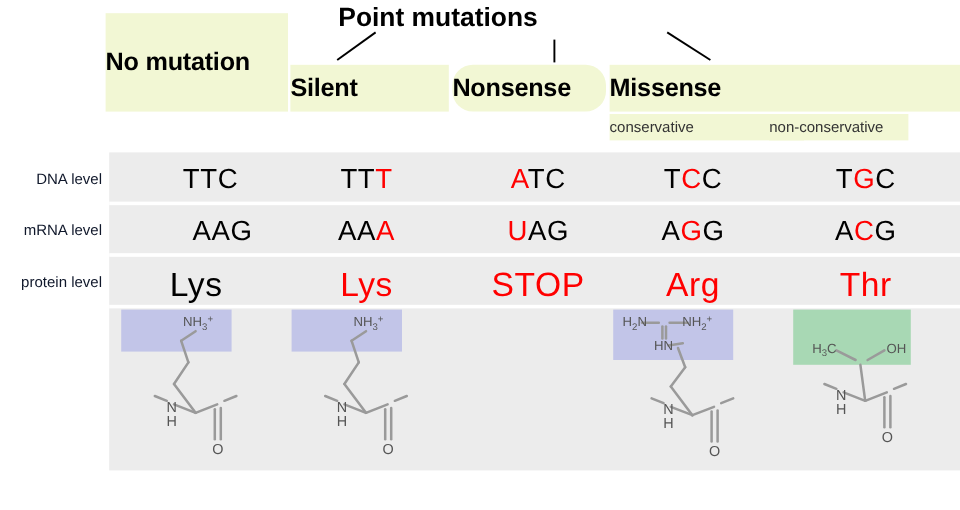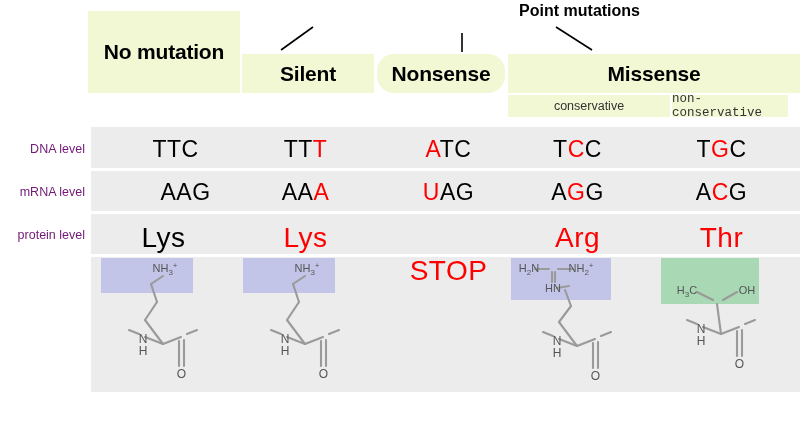--- a/index.html
+++ b/index.html
@@ -6,50 +6,50 @@
   body{
     width:800px;height:425px;position:relative;overflow:hidden;
     background:#ffffff;
     font-family:"Liberation Sans", sans-serif;
   }
   .abs{position:absolute;}
 
   
   .hcell{
     position:absolute;background:#f2f7d4;
-    display:flex;align-items:center;justify-content:center;
+    display:flex;align-items:center;justify-content:flex-start;
     color:#000;
   }
   .hcell.big{font-weight:bold;font-size:21px;letter-spacing:-.2px;}
   .hcell.sub{font-weight:normal;font-size:12.5px;color:#333;}
 
   #no-mutation{left:88px;top:11px;width:152px;height:82px;}
   #silent     {left:242px;top:54px;width:132px;height:39px;}
   #nonsense   {left:377px;top:54px;width:128px;height:39px;border-radius:17px;}
   #missense   {left:508px;top:54px;width:292px;height:39px;}
   #conservative     {left:508px;top:95px;width:162px;height:22px;}
-  #non-conservative {left:672px;top:95px;width:116px;height:22px;font-family:Liberation Mono, monospace;}
+  #non-conservative {left:641px;top:95px;width:116px;height:22px;}
 
   
   #point-mutations{
-    left:0;top:2px;width:640px;text-align:right;
-    font-size:16px;font-weight:bold;color:#000;
+    left:0;top:2px;width:640px;text-align:center;
+    font-size:22px;font-weight:bold;color:#000;
   }
   #point-mutations span{display:inline-block;padding-left:90px;}
 
   
   svg#connectors{position:absolute;left:0;top:0;width:800px;height:130px;pointer-events:none;}
 
   
   #table-body{
     position:absolute;left:91px;top:127px;width:709px;height:265px;
     background:#ececec;
   }
   .rowsep{position:absolute;left:0;width:709px;height:3px;background:#ffffff;}
-  .rowlabel2{position:absolute;text-align:right;font-size:12.5px;color:#701a75;white-space:nowrap;}
+  .rowlabel2{position:absolute;text-align:right;font-size:12.5px;color:#0f172a;white-space:nowrap;}
 
   
   .seq{
     position:absolute;text-align:center;
     font-size:23px;color:#000;letter-spacing:.5px;
   }
   .seq.protein{font-weight:normal;font-size:28px;}
   .red{color:#ff0000;}
   .allred{color:#ff0000;}
 
@@ -153,21 +153,21 @@
             <line x1="66" y1="86" x2="48" y2="62" stroke="#9a9a9a" stroke-width="2.1" fill="none" stroke-linecap="round"></line>
             <line x1="48" y1="62" x2="60" y2="44" stroke="#9a9a9a" stroke-width="2.1" fill="none" stroke-linecap="round"></line>
             <line x1="60" y1="44" x2="54" y2="26" stroke="#9a9a9a" stroke-width="2.1" fill="none" stroke-linecap="round"></line>
             <line x1="54" y1="26" x2="66" y2="18" stroke="#9a9a9a" stroke-width="2.1" fill="none" stroke-linecap="round"></line>
             <text x="68" y="14" font-size="11" fill="#555" font-family="&quot;Liberation Sans&quot;, sans-serif" text-anchor="middle">NH<tspan dy="3" font-size="8">3</tspan><tspan dy="-7" font-size="8">+</tspan></text>
           </g>
         </svg>
       </div>
       <div class="seq" style="left: 285px; top: 9px; width: 145px;"><span class="red">A</span><span>TC</span></div>
       <div class="seq" style="left: 285px; top: 52px; width: 145px;"><span class="red">U</span><span>AG</span></div>
-      <div class="seq protein allred" style="left: 285px; top: 95px; width: 145px; margin-top: 33px;">STOP</div>
+      <div class="seq protein allred" style="left: 285px; top: 95px; width: 145px;">STOP</div>
       <div class="seq" style="left: 414px; top: 9px; width: 145px;"><span>T</span><span class="red">C</span><span>C</span></div>
       <div class="seq" style="left: 414px; top: 52px; width: 145px;"><span>A</span><span class="red">G</span><span>G</span></div>
       <div class="seq protein allred" style="left: 414px; top: 95px; width: 145px;">Arg</div>
       <div class="molcell" style="left: 420px; top: 131px;">
         <div class="hl basic" style="left: 0px; top: 0px; width: 100px; height: 42px;"></div>
         <svg class="mol" viewBox="0 0 132 125">
           <g>
             <line x1="32" y1="74" x2="42" y2="78" stroke="#9a9a9a" stroke-width="2.1" fill="none" stroke-linecap="round"></line>
             <line x1="48" y1="81" x2="66" y2="88" stroke="#9a9a9a" stroke-width="2.1" fill="none" stroke-linecap="round"></line>
             <line x1="66" y1="88" x2="84" y2="81" stroke="#9a9a9a" stroke-width="2.1" fill="none" stroke-linecap="round"></line>

